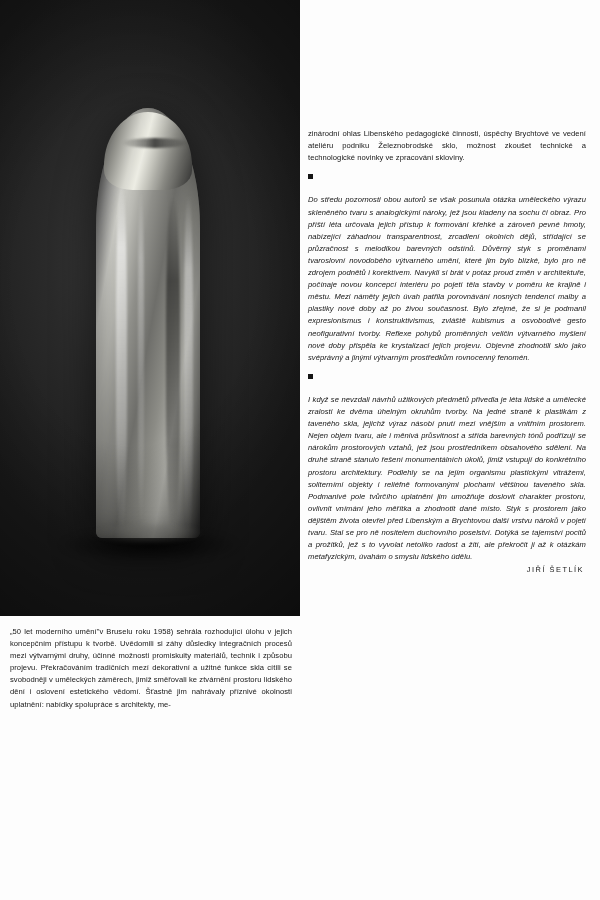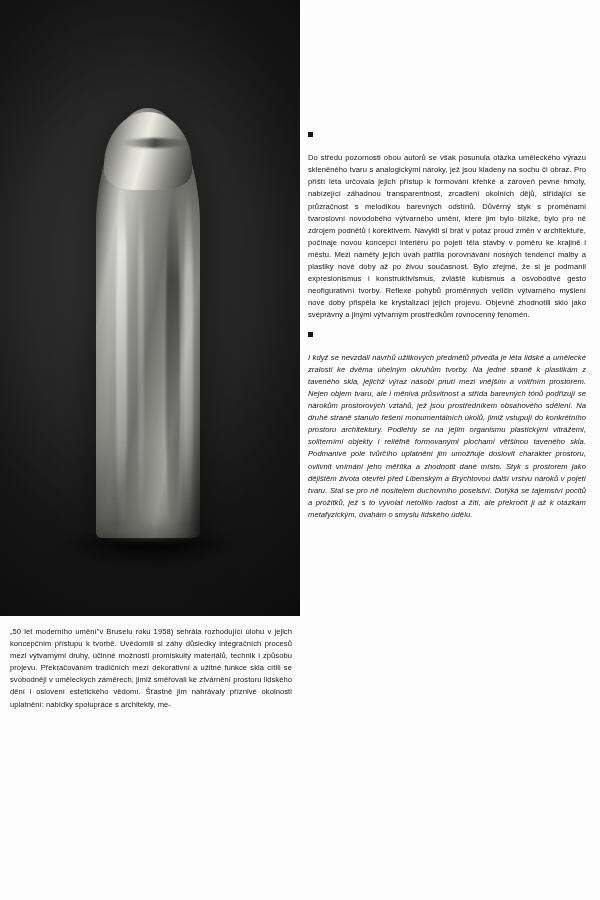--- a/index.html
+++ b/index.html
@@ -217,26 +217,28 @@
     </div>
     <div class="sculpture-base"></div>
     <div class="photo-vignette"></div>
   </div>
 
   <div class="left-col">
     <div class="caption">„50 let moderního umění"v Bruselu roku 1958) sehrála rozhodující úlohu v jejich koncepčním přístupu k tvorbě. Uvědomili si záhy důsledky integračních procesů mezi výtvarnými druhy, účinné možnosti promiskuity materiálů, technik i způsobu projevu. Překračováním tradičních mezí dekorativní a užitné funkce skla cítili se svobodněji v uměleckých záměrech, jimiž směřovali ke ztvárnění prostoru lidského dění i oslovení estetického vědomí. Šťastně jim nahrávaly příznivé okolnosti uplatnění: nabídky spolupráce s architekty, me-</div>
   </div>
 
   <div class="right-col">
+    <p class="para">zinárodní ohlas Libenského pedagogické činnosti, úspěchy Brychtové ve vedení ateliéru podniku Železnobrodské sklo, možnost zkoušet technické a technologické novinky ve zpracování skloviny.</p>
 
     <p class="para indent-marker">
       <span class="sq"></span>
       <span>Do středu pozornosti obou autorů se však posunula otázka uměleckého výrazu skleněného tvaru s analogickými nároky, jež jsou kladeny na sochu či obraz. Pro příští léta určovala jejich přístup k formování křehké a zároveň pevné hmoty, nabízející záhadnou transparentnost, zrcadlení okolních dějů, střídající se průzračnost s melodikou barevných odstínů. Důvěrný styk s proměnami tvaroslovní novodobého výtvarného umění, které jim bylo blízké, bylo pro ně zdrojem podnětů i korektivem. Navykli si brát v potaz proud změn v architektuře, počínaje novou koncepcí interiéru po pojetí těla stavby v poměru ke krajině i městu. Mezi náměty jejich úvah patřila porovnávání nosných tendencí malby a plastiky nové doby až po živou současnost. Bylo zřejmé, že si je podmanil expresionismus i konstruktivismus, zvláště kubismus a osvobodivé gesto neofigurativní tvorby. Reflexe pohybů proměnných veličin výtvarného myšlení nové doby přispěla ke krystalizaci jejich projevu. Objevně zhodnotili sklo jako svéprávný a jinými výtvarným prostředkům rovnocenný fenomén.</span>
     </p>
 
     <p class="para indent-marker">
       <span class="sq"></span>
       <span>I když se nevzdali návrhů užitkových předmětů přivedla je léta lidské a umělecké zralosti ke dvěma úhelným okruhům tvorby. Na jedné straně k plastikám z taveného skla, jejichž výraz násobí pnutí mezi vnějším a vnitřním prostorem. Nejen objem tvaru, ale i měnivá průsvitnost a střída barevných tónů podřizují se nárokům prostorových vztahů, jež jsou prostředníkem obsahového sdělení. Na druhé straně stanulo řešení monumentálních úkolů, jimiž vstupují do konkrétního prostoru architektury. Podlehly se na jejím organismu plastickými vitrážemi, soliterními objekty i reliéfně formovanými plochami většinou taveného skla. Podmanivé pole tvůrčího uplatnění jim umožňuje doslovit charakter prostoru, ovlivnit vnímání jeho měřítka a zhodnotit dané místo. Styk s prostorem jako dějištěm života otevřel před Libenským a Brychtovou další vrstvu nároků v pojetí tvaru. Stal se pro ně nositelem duchovního poselství. Dotýká se tajemství pocitů a prožitků, jež s to vyvolat netoliko radost a žití, ale překročit ji až k otázkám metafyzickým, úvahám o smyslu lidského údělu.</span>
     </p>
 
+    <div class="signature">JIŘÍ ŠETLÍK</div>
   </div>
 
 </div>
 
 </body></html>

